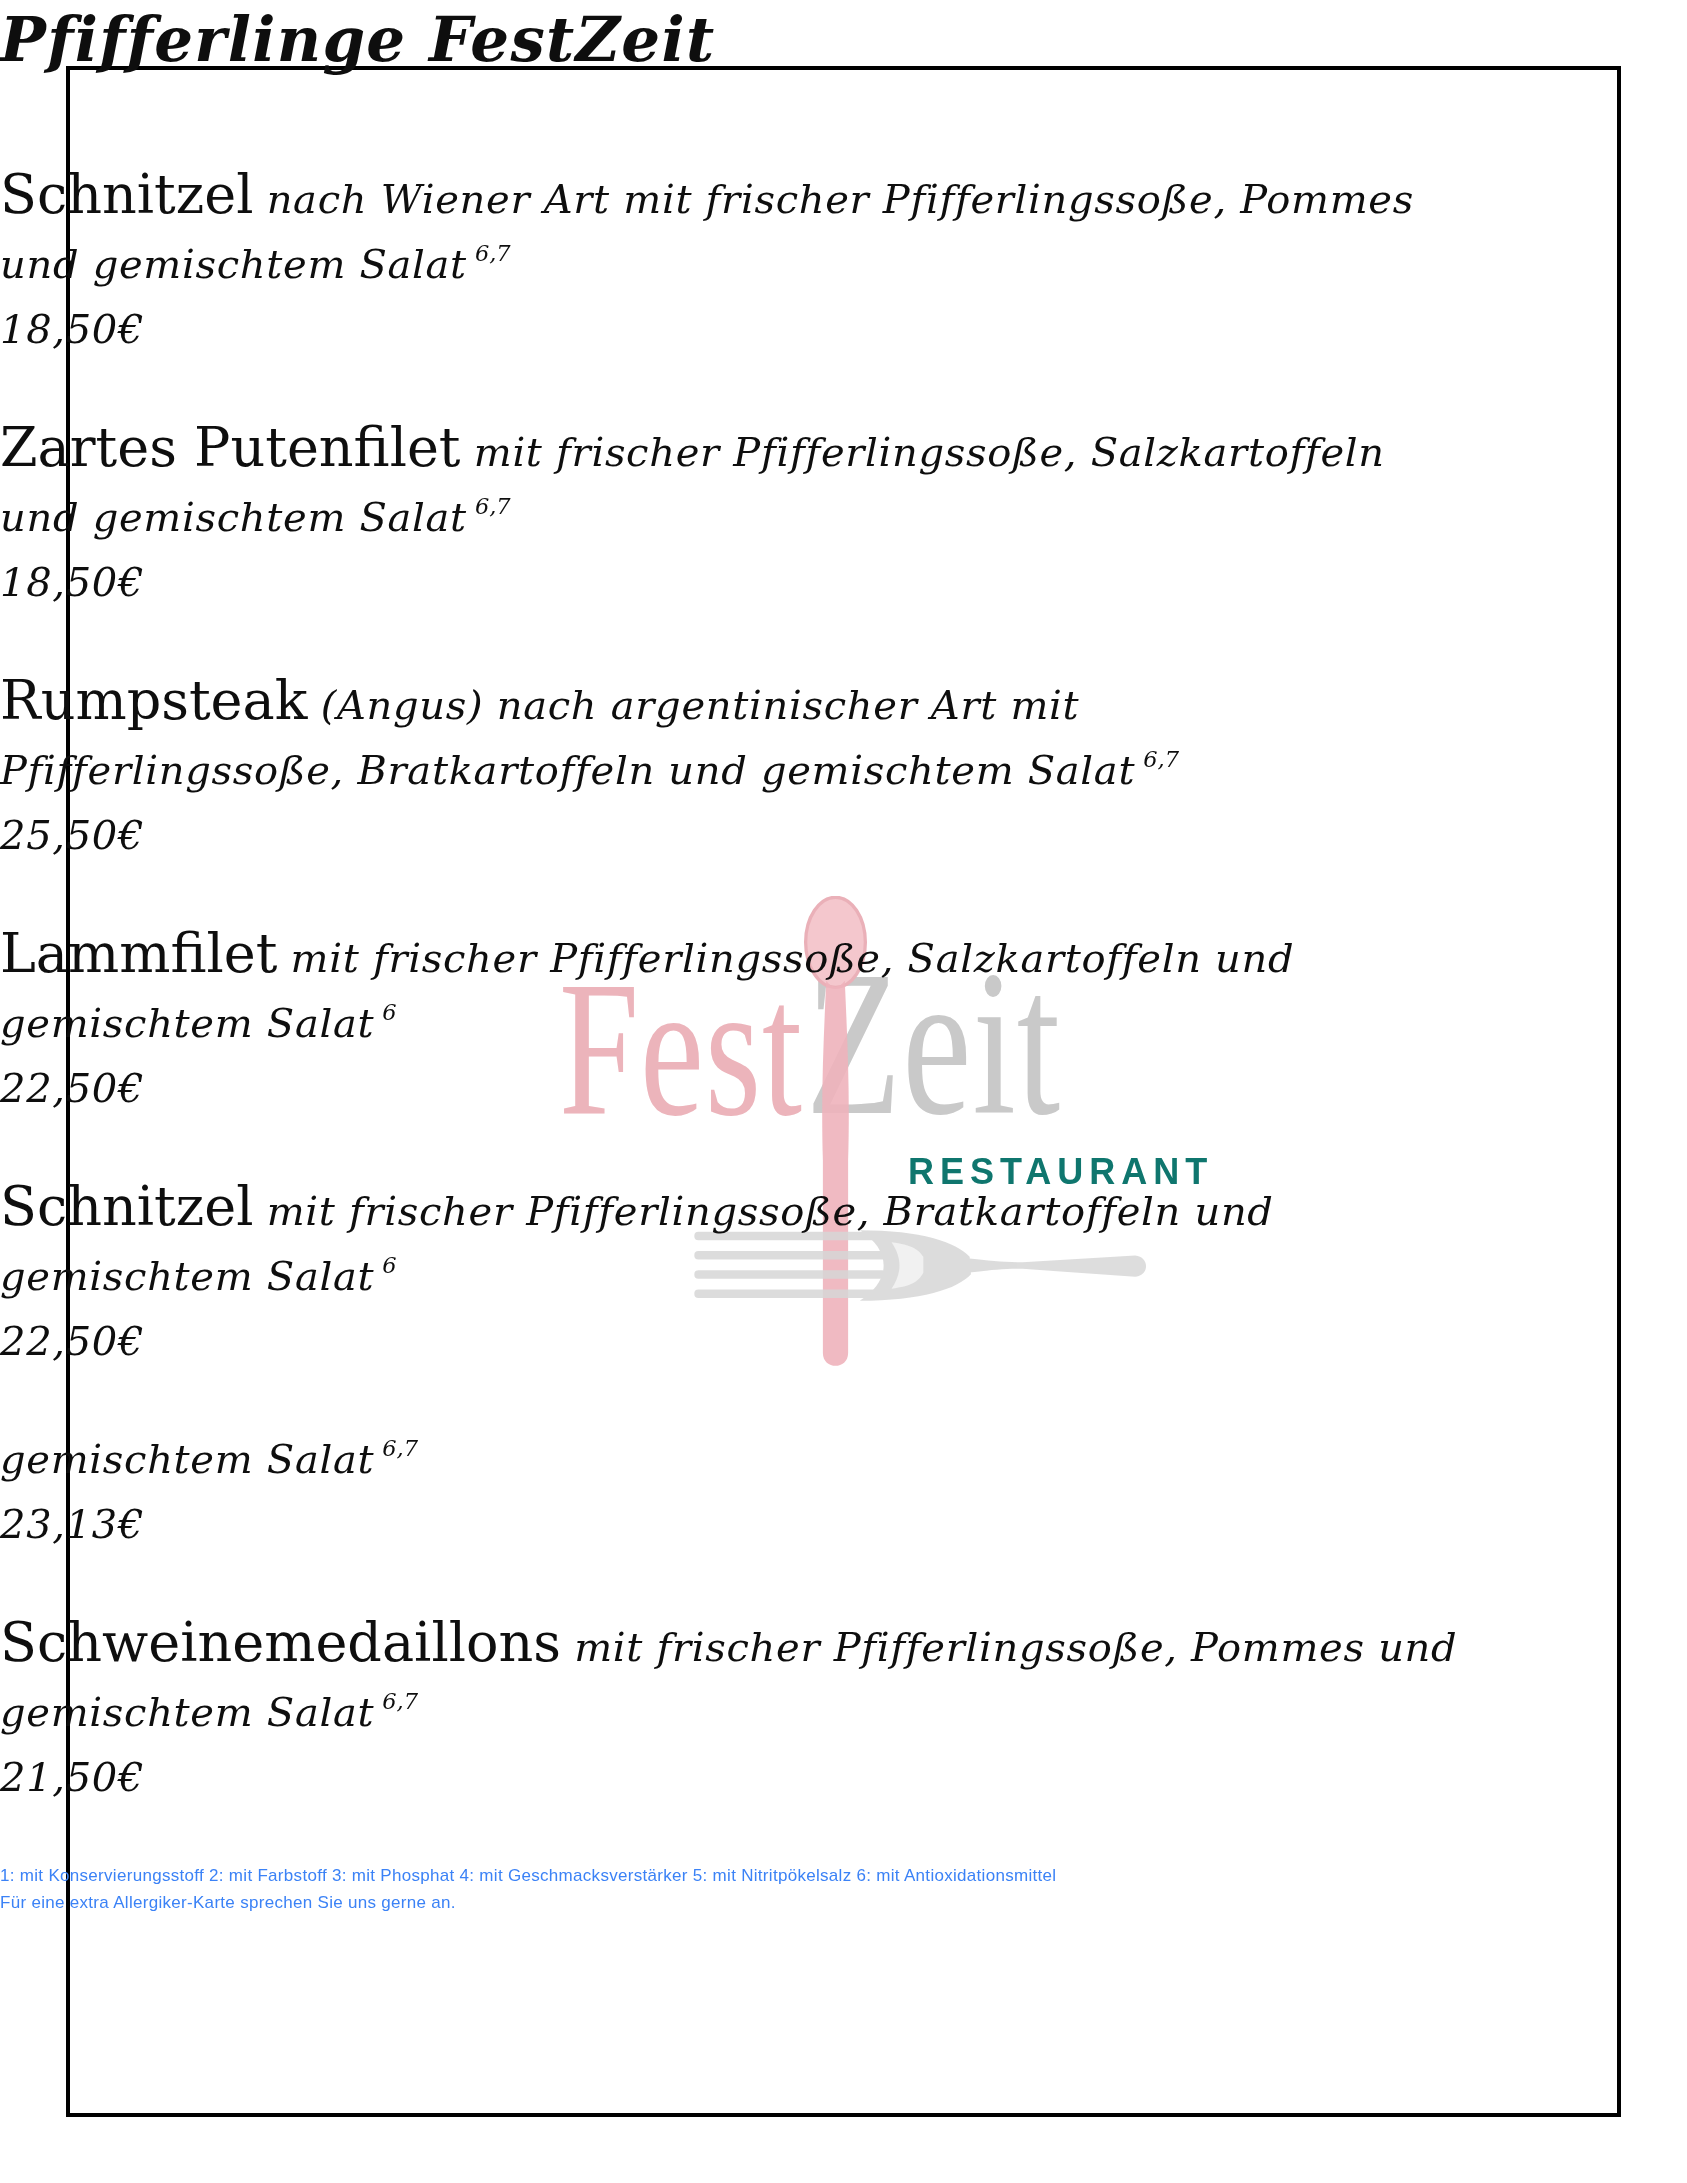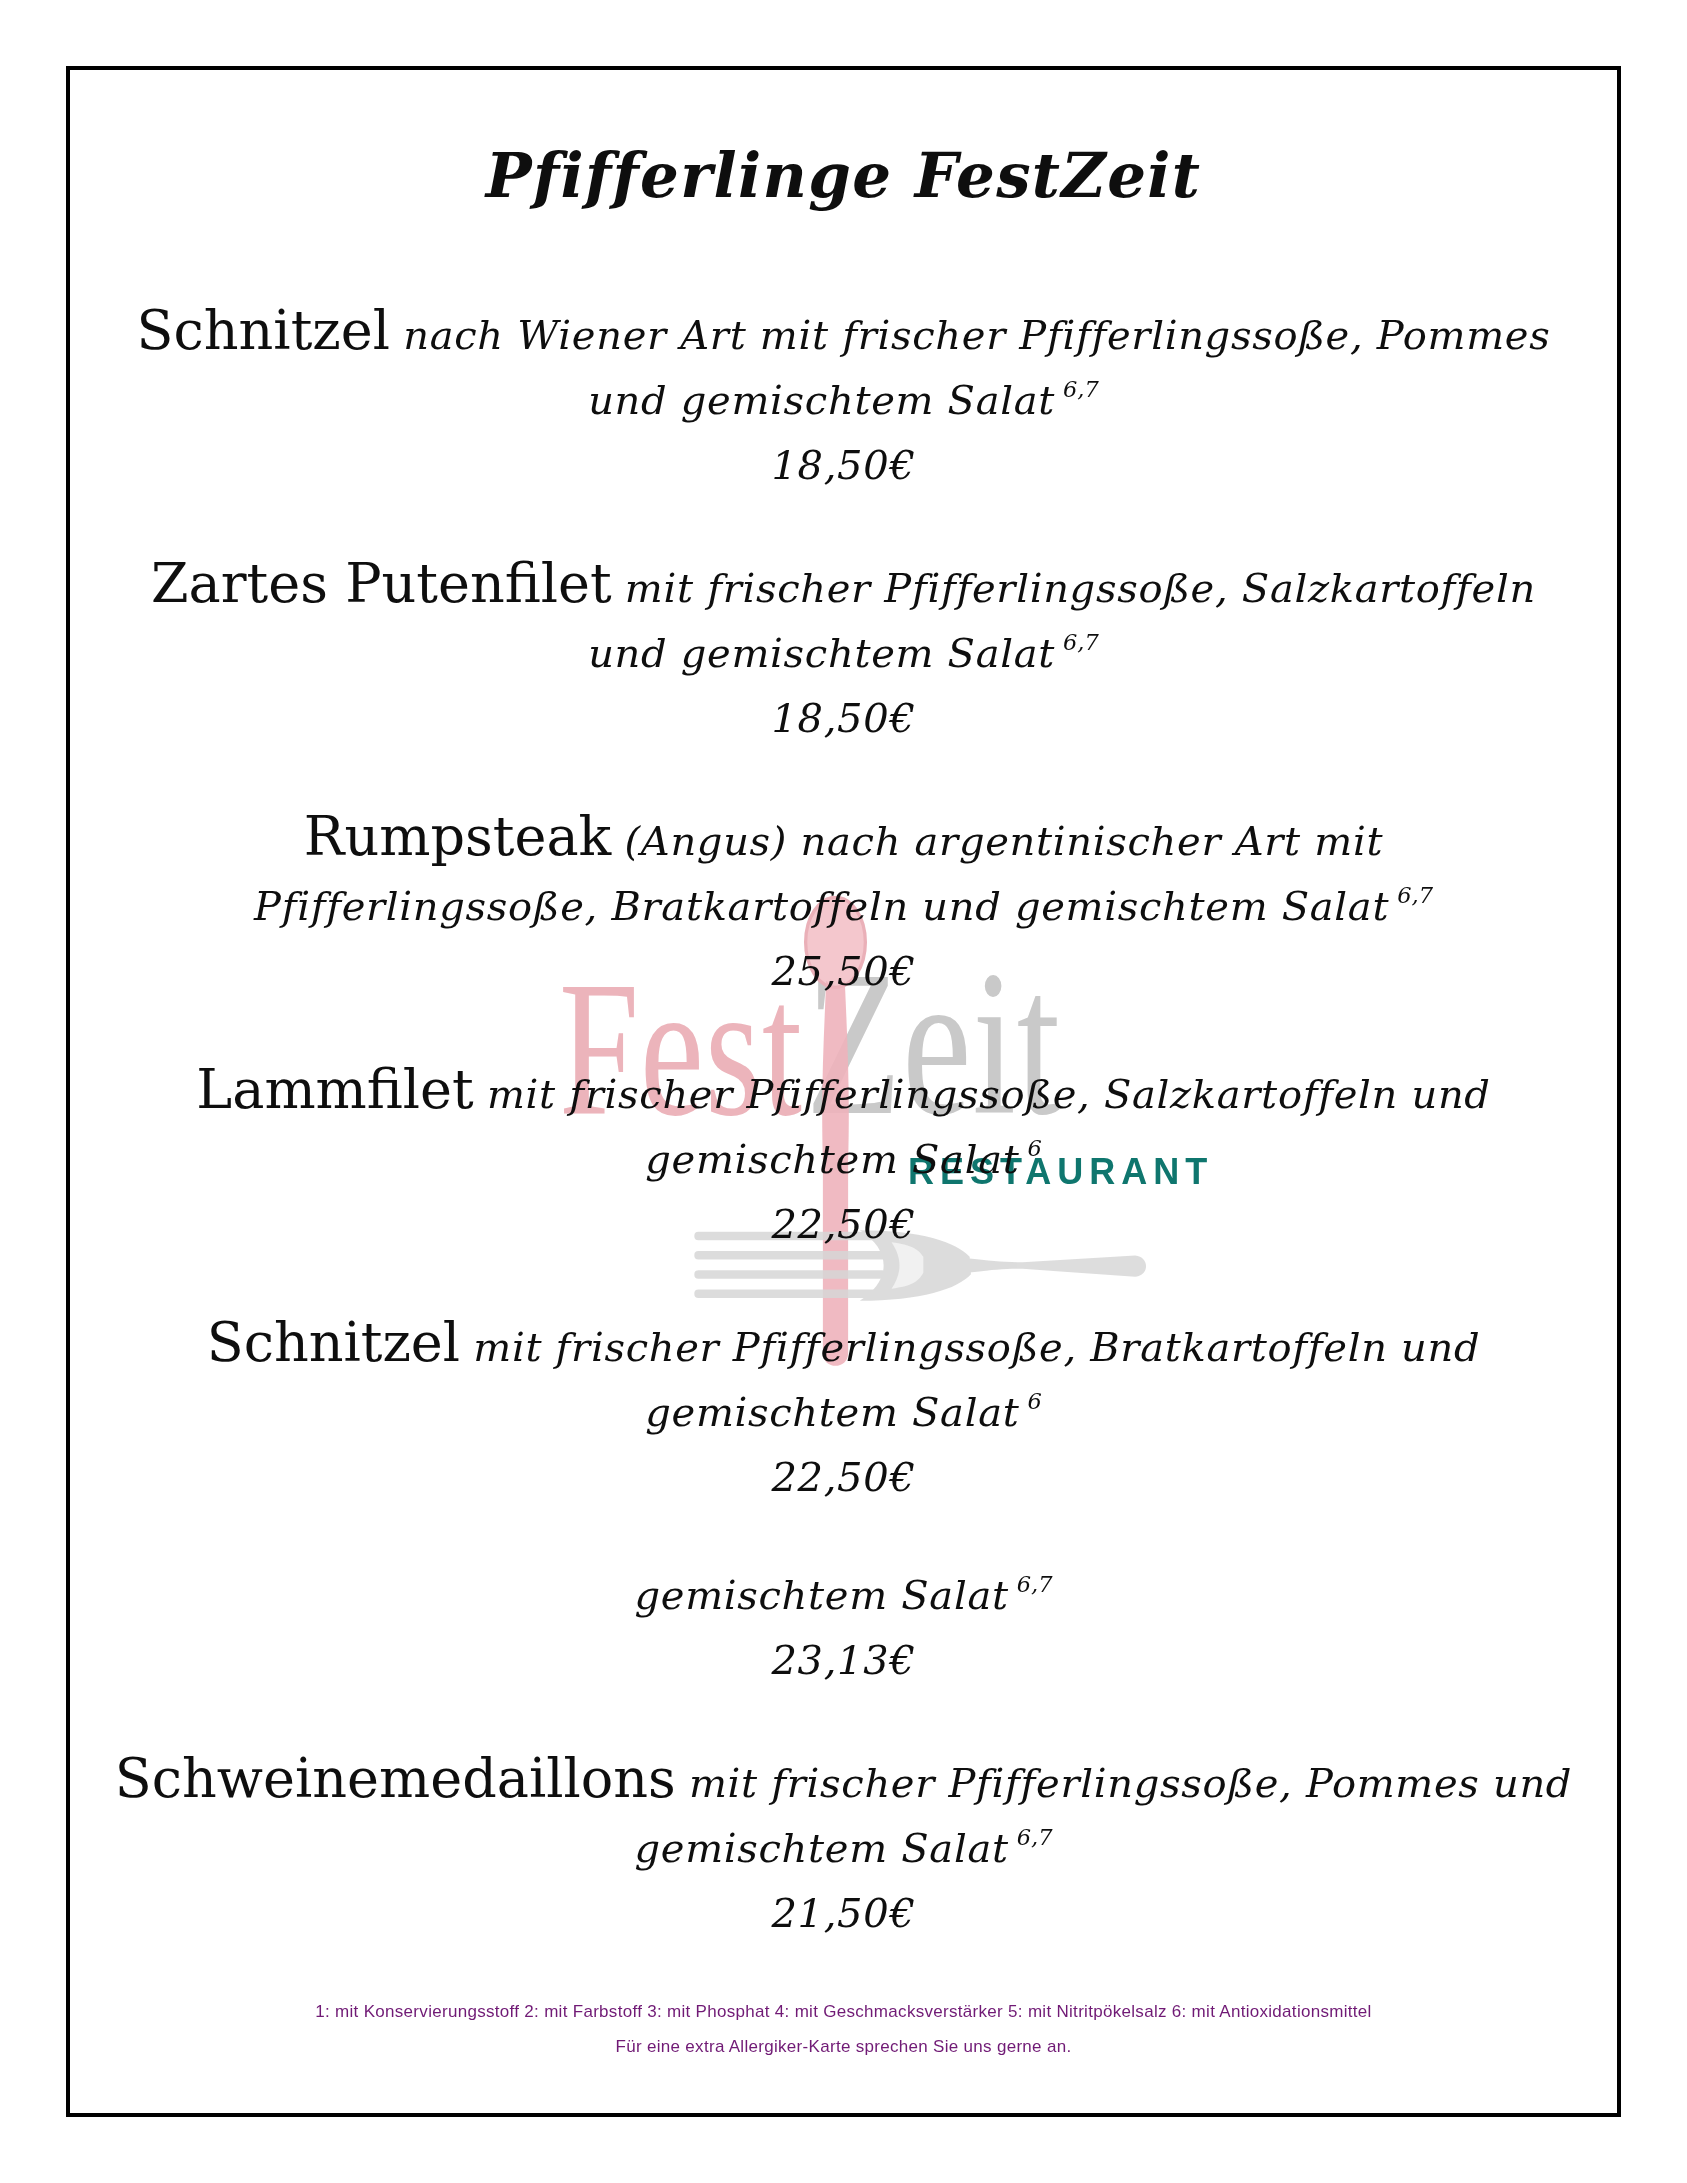--- a/index.html
+++ b/index.html
@@ -25,38 +25,38 @@
     position:absolute; left:908px; top:1154px;
     font-family:"Liberation Sans", sans-serif; font-weight:700;
     font-size:36px; line-height:1; letter-spacing:6px; color:#0f766e;
   }
   .wm-spoon { position:absolute; left:801px; top:896px; width:69px; height:490px; }
   .wm-fork  { position:absolute; left:693px; top:1229px; width:460px; height:73px; }
 
   
   .content {
     position:absolute; inset:0; z-index:2;
-    text-align:center; padding-top:136px; box-sizing:border-box;
+    text-align:left; box-sizing:border-box;
   }
   h1.title {
     margin:0 0 83px 0;
     font-style:italic; font-weight:700;
     font-size:61px; line-height:79px; letter-spacing:1.3px;
   }
   .item { margin:0 0 53px 0; }
   .item p { margin:0; font-style:italic; font-weight:400;
             font-size:40px; line-height:65px; letter-spacing:0.7px; }
   .iname { font-style:normal; font-weight:400; font-size:54px;
            letter-spacing:0; margin-right:13.2px; }
   .price { font-weight:700; font-size:44px; }
   sup.fn { font-size:22.5px; line-height:0; position:relative; top:-2.6px;
            margin-left:8px; letter-spacing:0; }
   .footnotes { margin-top:6.6px; font-family:"Liberation Sans", sans-serif; }
-  .footnotes p { margin:8px; font-size:17px; line-height:26.5px;
-                 letter-spacing:0.3px; color:#701a75; }
+  .footnotes p { margin:0; font-size:17px; line-height:26.5px;
+                 letter-spacing:0.3px; color:#3b82f6; }
 </style>
 </head>
 <body>
 
 <div id="page">
 
   <div class="frame"></div>
 
   <div class="watermark">
     <span class="wm-fest">Fest</span>

